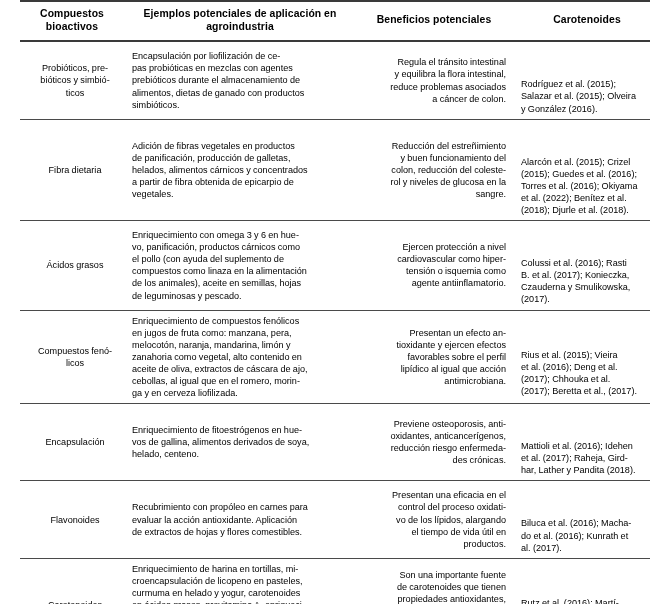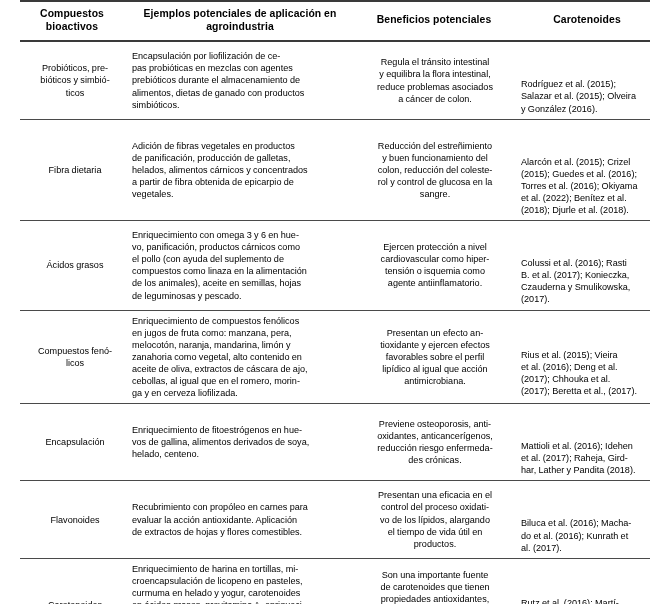--- a/index.html
+++ b/index.html
@@ -59,21 +59,21 @@
     padding-left: 10px;
     padding-right: 4px;
   }
   td.col-examples {
     text-align: left;
     padding-left: 8px;
     padding-right: 6px;
     margin-left: 31px;
   }
   td.col-benefits {
-    text-align: center;
+    text-align: right;
     padding-left: 8px;
     padding-right: 6px;
   }
   td.col-references {
     text-align: left;
     padding-left: 9px;
     padding-right: 6px;
   }
   .cell-text {
     display: block;
@@ -148,21 +148,21 @@
             <span class="cell-text">Adición de fibras vegetales en productos
 de panificación, producción de galletas,
 helados, alimentos cárnicos y concentrados
 a partir de fibra obtenida de epicarpio de
 vegetales.</span>
           </td>
         <td class="col-benefits">
             <span class="cell-text">Reducción del estreñimiento
 y buen funcionamiento del
 colon, reducción del coleste-
-rol y control de glucosa en la
+rol y niveles de glucosa en la
 sangre.</span>
           </td>
         <td class="col-references">
             <span class="cell-text refs">Alarcón et al. (2015); Crizel
 (2015); Guedes et al. (2016);
 Torres et al. (2016); Okiyama
 et al. (2022); Benítez et al.
 (2018); Djurle et al. (2018).</span>
           </td>
       </tr>

